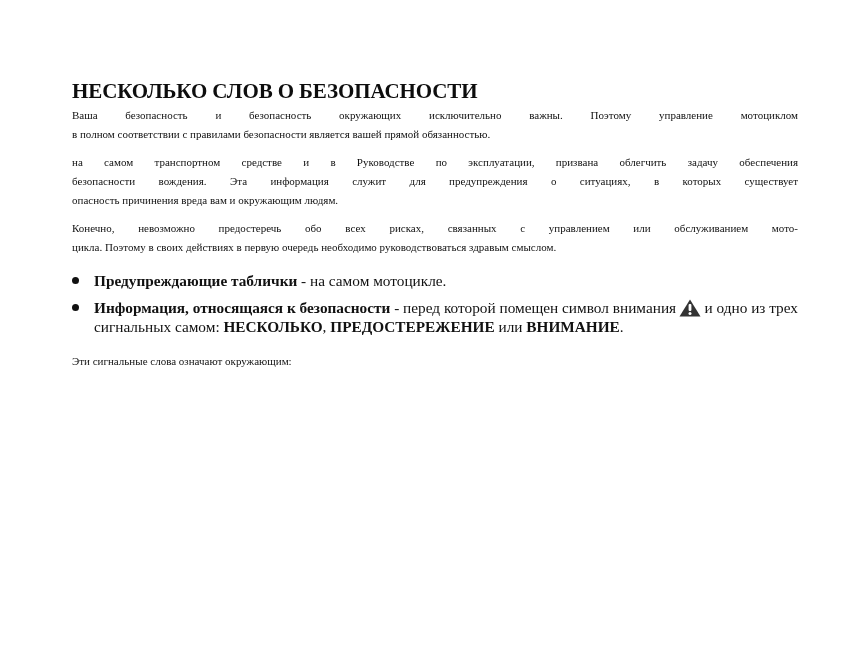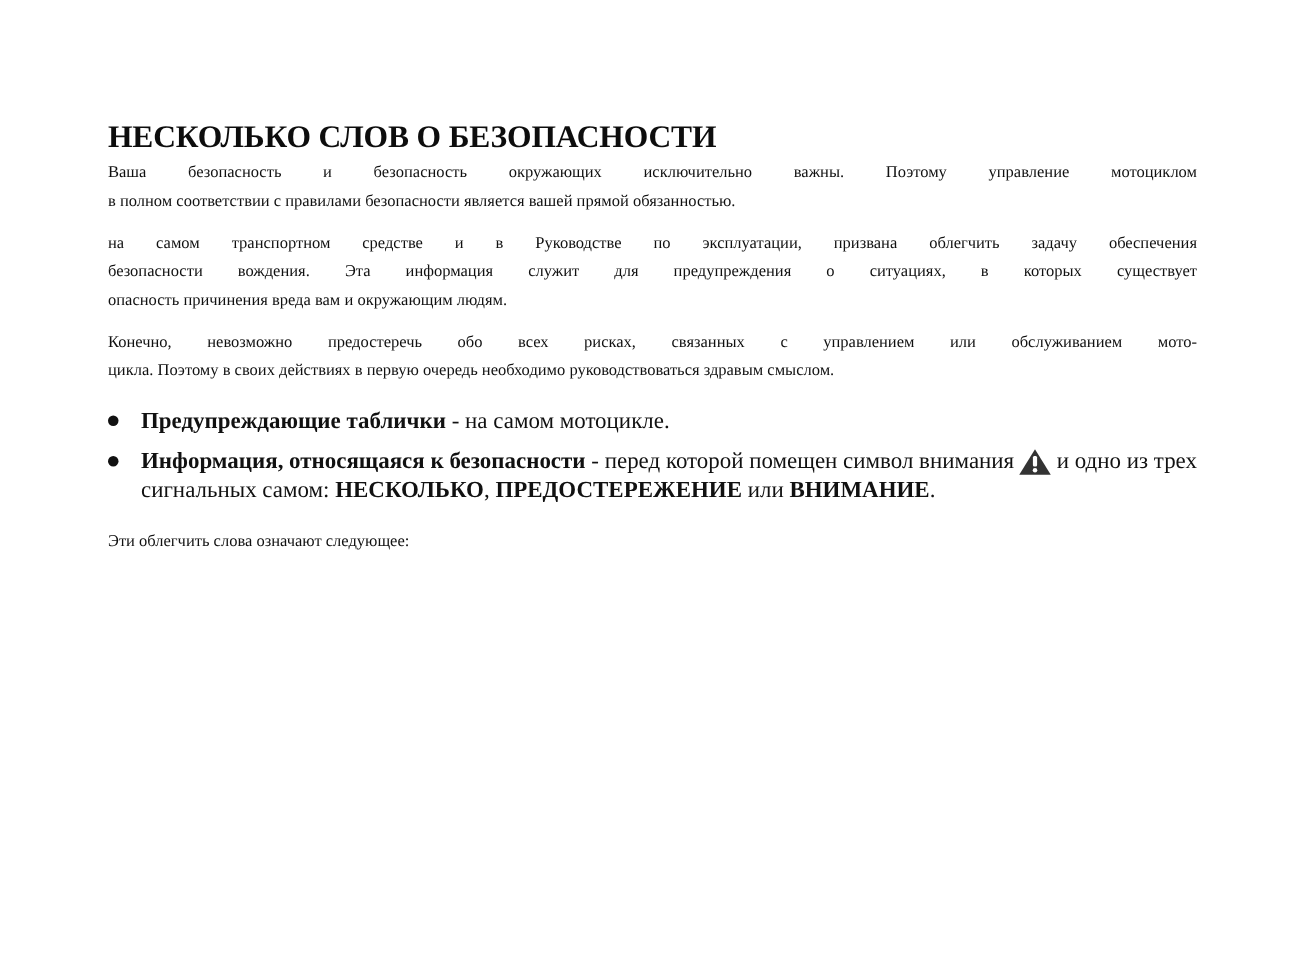--- a/index.html
+++ b/index.html
@@ -58,15 +58,15 @@
           <rect x="9.6" y="5" width="2.8" height="7" rx="1" fill="#ffffff"></rect>
           <circle cx="11" cy="14.5" r="1.5" fill="#ffffff"></circle>
         </svg>
         <span>и одно из трех</span>
       </span>
       <span class="line last"><span>сигнальных самом: </span><b>НЕСКОЛЬКО</b><span>, </span><b>ПРЕДОСТЕРЕЖЕНИЕ</b><span> или </span><b>ВНИМАНИЕ</b><span>.</span></span>
     </li>
   </ul>
 
   <p class="para final">
-    <span class="line last">Эти облегчить слова означают следующее:</span>
+    <span class="line last">Эти сигнальные слова означают окружающим:</span>
   </p>
 </div>
 
 </body></html>

